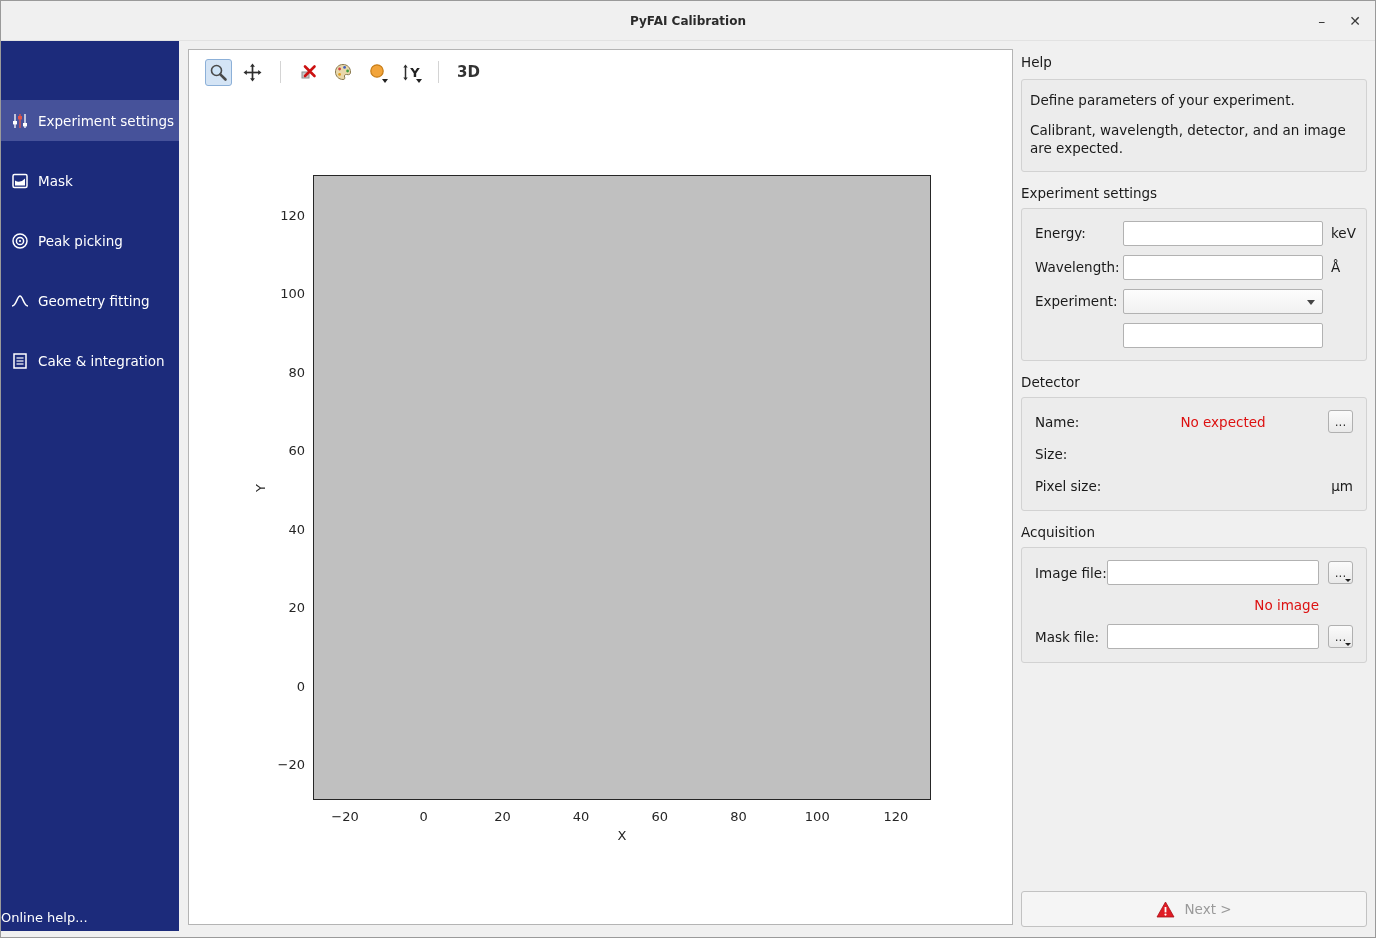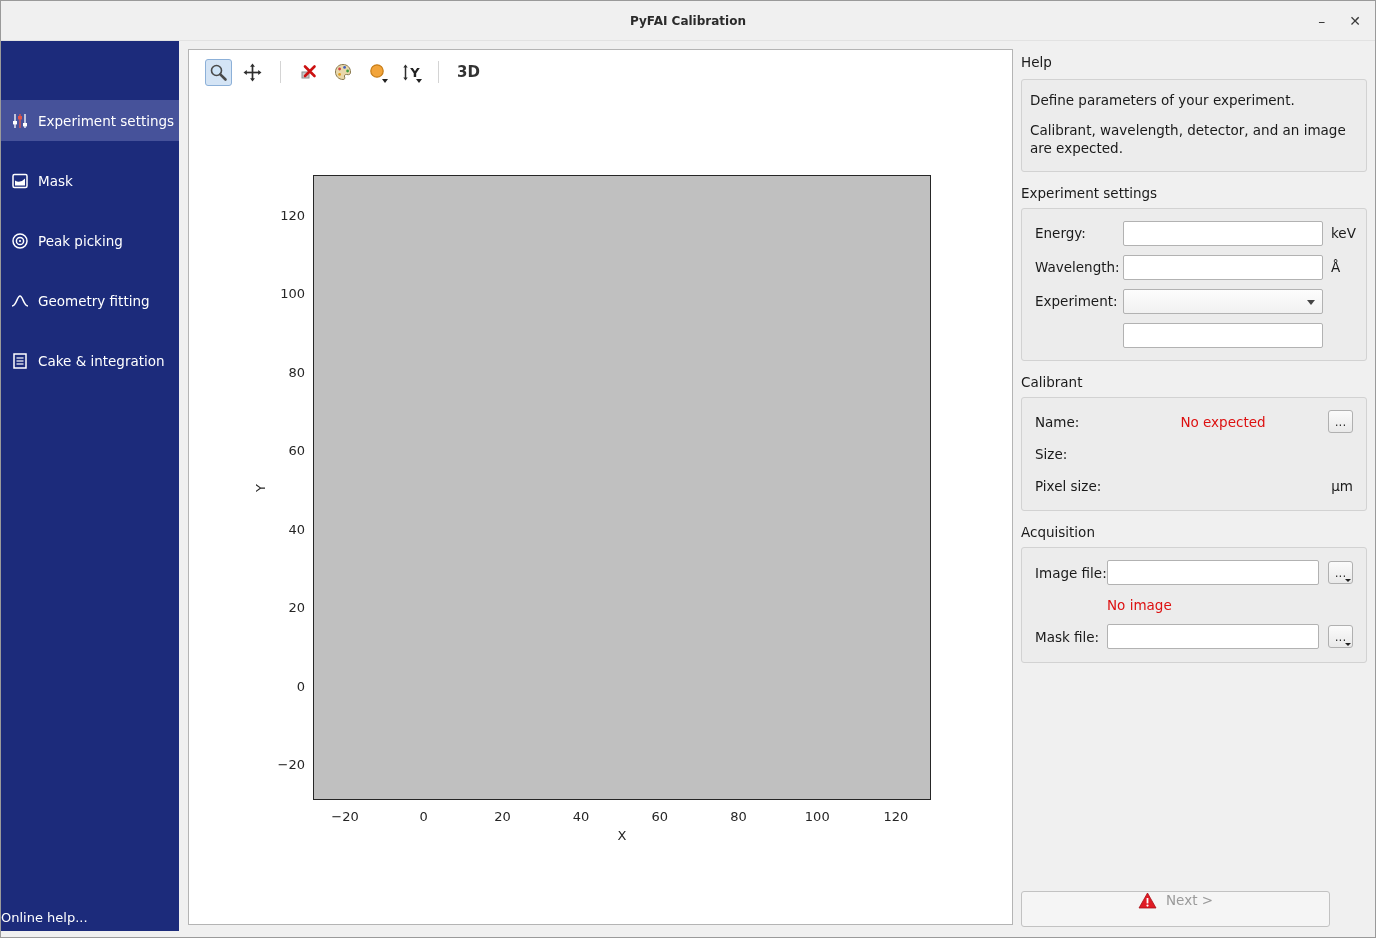--- a/index.html
+++ b/index.html
@@ -59,23 +59,23 @@
   .det-row:last-child { margin-bottom:0; }
   .red-text { color:#dd1111; }
   .det-name-value { text-align:center; }
   .browse-btn { justify-self:end; position:relative; width:25px; height:23px; border:1px solid #b0b0b0; border-radius:3px; background:linear-gradient(#fbfbfb,#e9e9e9); font:inherit; font-size:12px; line-height:1; cursor:pointer; color:#333; }
   .browse-btn .tool-caret { right:1px; bottom:1px; border-left-width:3px; border-right-width:3px; border-top-width:3.5px; }
   .unit-right { justify-self:end; }
 
   .acq-row { display:grid; grid-template-columns:72px 1fr 34px; align-items:center; min-height:26px; margin-bottom:6px; }
   .acq-row:last-child { margin-bottom:0; }
   .acq-row .text-input { width:100%; }
-  .acq-status { text-align:left; height:20px; line-height:20px; }
-
-  .next-button { position:absolute; left:4px; top:842px; width:309px; height:36px; border:1px solid #c2c2c2; border-radius:3px; background:#f5f5f5; display:flex; justify-content:center; gap:9px; cursor:default; }
+  .acq-status { text-align:right; height:20px; line-height:20px; }
+
+  .next-button { position:absolute; left:4px; top:842px; width:346px; height:36px; border:1px solid #c2c2c2; border-radius:3px; background:#f5f5f5; display:flex; align-items:center; justify-content:center; gap:9px; cursor:default; }
   .next-label { color:#9a9a9a; font-size:13.5px; }
 </style>
 </head>
 <body>
 
 <div class="window">
 
   <div class="titlebar">
     <div class="title">PyFAI Calibration</div>
     <div class="win-controls">
@@ -261,21 +261,21 @@
         </div>
         <span class="unit"></span>
       </div>
       <div class="form-row">
         <label></label>
         <input class="text-input" type="text" value="" style="">
         <span class="unit"></span>
       </div>
     </div>
 
-    <div class="section-title">Calibrant</div>
+    <div class="section-title">Detector</div>
     <div class="group-box">
       <div class="det-row">
         <label>Name:</label>
         <span class="red-text det-name-value">No expected</span>
         <button class="browse-btn">...</button>
       </div>
       <div class="det-row">
         <label>Size:</label>
         <span></span>
         <span></span>

